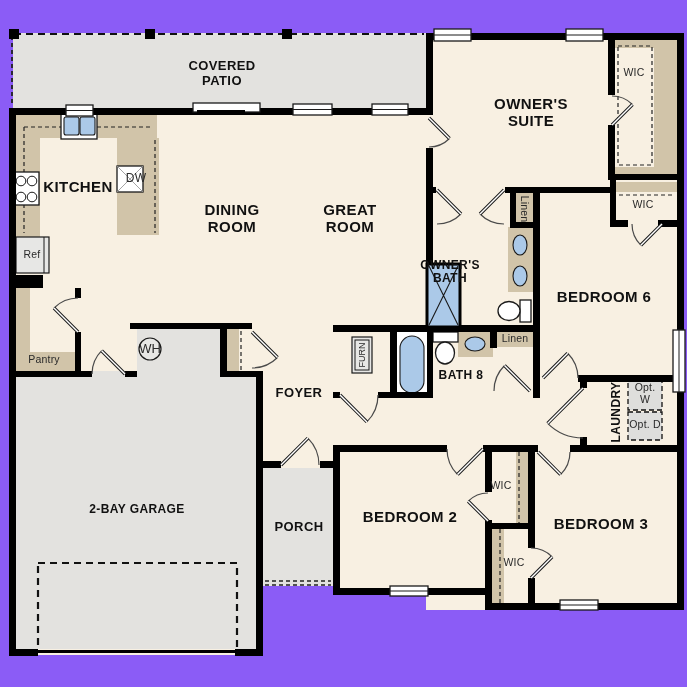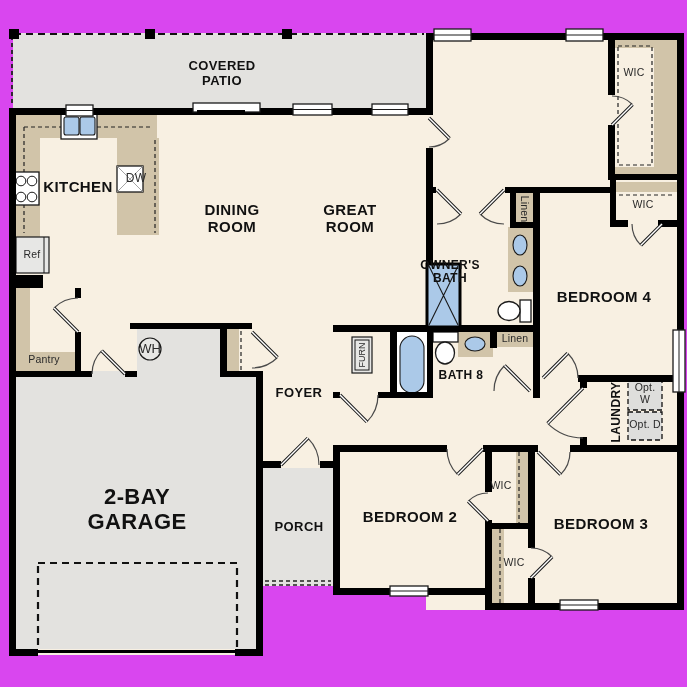--- a/index.html
+++ b/index.html
@@ -1,34 +1,34 @@
 <!DOCTYPE html>
 <html style="--c-wall: #000000; --c-floor: #f8f0e2; --c-patio-gray: #e3e2df; --c-casework-tan: #d1c4a9; --c-fixture-gray: #e7e7e5; --c-water-blue: #abc9e8;"><head>
 <meta charset="utf-8">
 <style>
   html,body{margin:0;padding:0;background:#ffffff;}
-  #plan{position:relative;width:687px;height:687px;background:#d946ef;font-family:"Liberation Sans",sans-serif;overflow:hidden;}
+  #plan{position:relative;width:687px;height:687px;background:#8b5cf6;font-family:"Liberation Sans",sans-serif;overflow:hidden;}
   #plan svg{position:absolute;left:0;top:0;}
   .floor{fill:var(--c-floor);}
   .gray{fill:var(--c-patio-gray);}
   .tan{fill:var(--c-casework-tan);}
   .wall{fill:var(--c-wall);}
   .blue{fill:var(--c-water-blue);stroke:#1a1a1a;stroke-width:1.1;}
   .fixg{fill:var(--c-fixture-gray);stroke:#1a1a1a;stroke-width:1.2;}
   .whitebox{fill:#ffffff;stroke:#1a1a1a;stroke-width:1.3;}
   .dash{stroke:#222;stroke-width:1.2;fill:none;stroke-dasharray:4 3;}
   .dashbold{stroke:#111;stroke-width:2.2;fill:none;stroke-dasharray:7 5;}
   .arc{stroke:#4a4a4a;stroke-width:1.2;fill:none;}
   .leafb{stroke:#1a1a1a;stroke-width:3.4;fill:none;}
   .leafw{stroke:#ffffff;stroke-width:1.4;fill:none;}
   .thin{stroke:#1a1a1a;stroke-width:1;fill:none;}
   .lbl,.lbl-lg,.lbl-md,.lbl-sm,.tag,.tag-sm{position:absolute;transform:translate(-50%,-50%);
     text-align:center;line-height:1.12;color:#111;letter-spacing:.4px;}
   .lbl{font-size:15px;font-weight:bold;}
-  .lbl-lg{font-size:22px;font-weight:bold;}
+  .lbl-lg{font-size:12px;font-weight:bold;}
   .lbl-md{font-size:13px;font-weight:bold;}
   .lbl-sm{font-size:12px;font-weight:bold;}
   .tag{font-size:10.5px;font-weight:normal;color:#2a2a2a;letter-spacing:.2px;}
   .tag-sm{font-size:13px;font-weight:normal;color:#2a2a2a;letter-spacing:0;}
   .nw{white-space:nowrap;}
   .rotccw{transform:translate(-50%,-50%) rotate(-90deg);}
   .rotcw{transform:translate(-50%,-50%) rotate(90deg);}
 </style>
 </head>
 <body>
@@ -312,23 +312,24 @@
       <rect x="9" y="29" width="10" height="10"></rect>
         <rect x="145" y="29" width="10" height="10"></rect>
         <rect x="282" y="29" width="10" height="10"></rect>
     </g>
   </svg>
 
   <div class="lbl-md" style="left:222px;top:74px;width:96px;">COVERED PATIO</div>
   <div class="lbl nw" style="left:78px;top:187px;">KITCHEN</div>
   <div class="lbl" style="left:232px;top:219px;width:92px;text-align:center;">DINING ROOM</div>
   <div class="lbl" style="left:350px;top:219px;width:92px;">GREAT ROOM</div>
+  <div class="lbl" style="left:531px;top:113px;width:104px;">OWNER'S SUITE</div>
   <div class="lbl-sm" style="left:450px;top:240px;width:84px;margin-top:32px;">OWNER'S BATH</div>
   <div class="lbl-sm" style="left:461px;top:376px;width:48px;">BATH 8</div>
-  <div class="lbl nw" style="left:604px;top:297px;">BEDROOM 4</div>
+  <div class="lbl nw" style="left:604px;top:297px;">BEDROOM 6</div>
   <div class="lbl nw" style="left:410px;top:517px;">BEDROOM 2</div>
   <div class="lbl nw" style="left:601px;top:524px;">BEDROOM 3</div>
   <div class="lbl-lg" style="left:137px;top:510px;width:104px;">2-BAY GARAGE</div>
   <div class="lbl-md nw" style="left:299px;top:393px;">FOYER</div>
   <div class="lbl-md nw" style="left:299px;top:527px;">PORCH</div>
   <div class="lbl-sm nw rotccw" style="left:617px;top:412px;">LAUNDRY</div>
 
   <div class="tag nw" style="left:634px;top:73px;">WIC</div>
   <div class="tag nw" style="left:643px;top:205px;">WIC</div>
   <div class="tag nw" style="left:501px;top:486px;">WIC</div>

